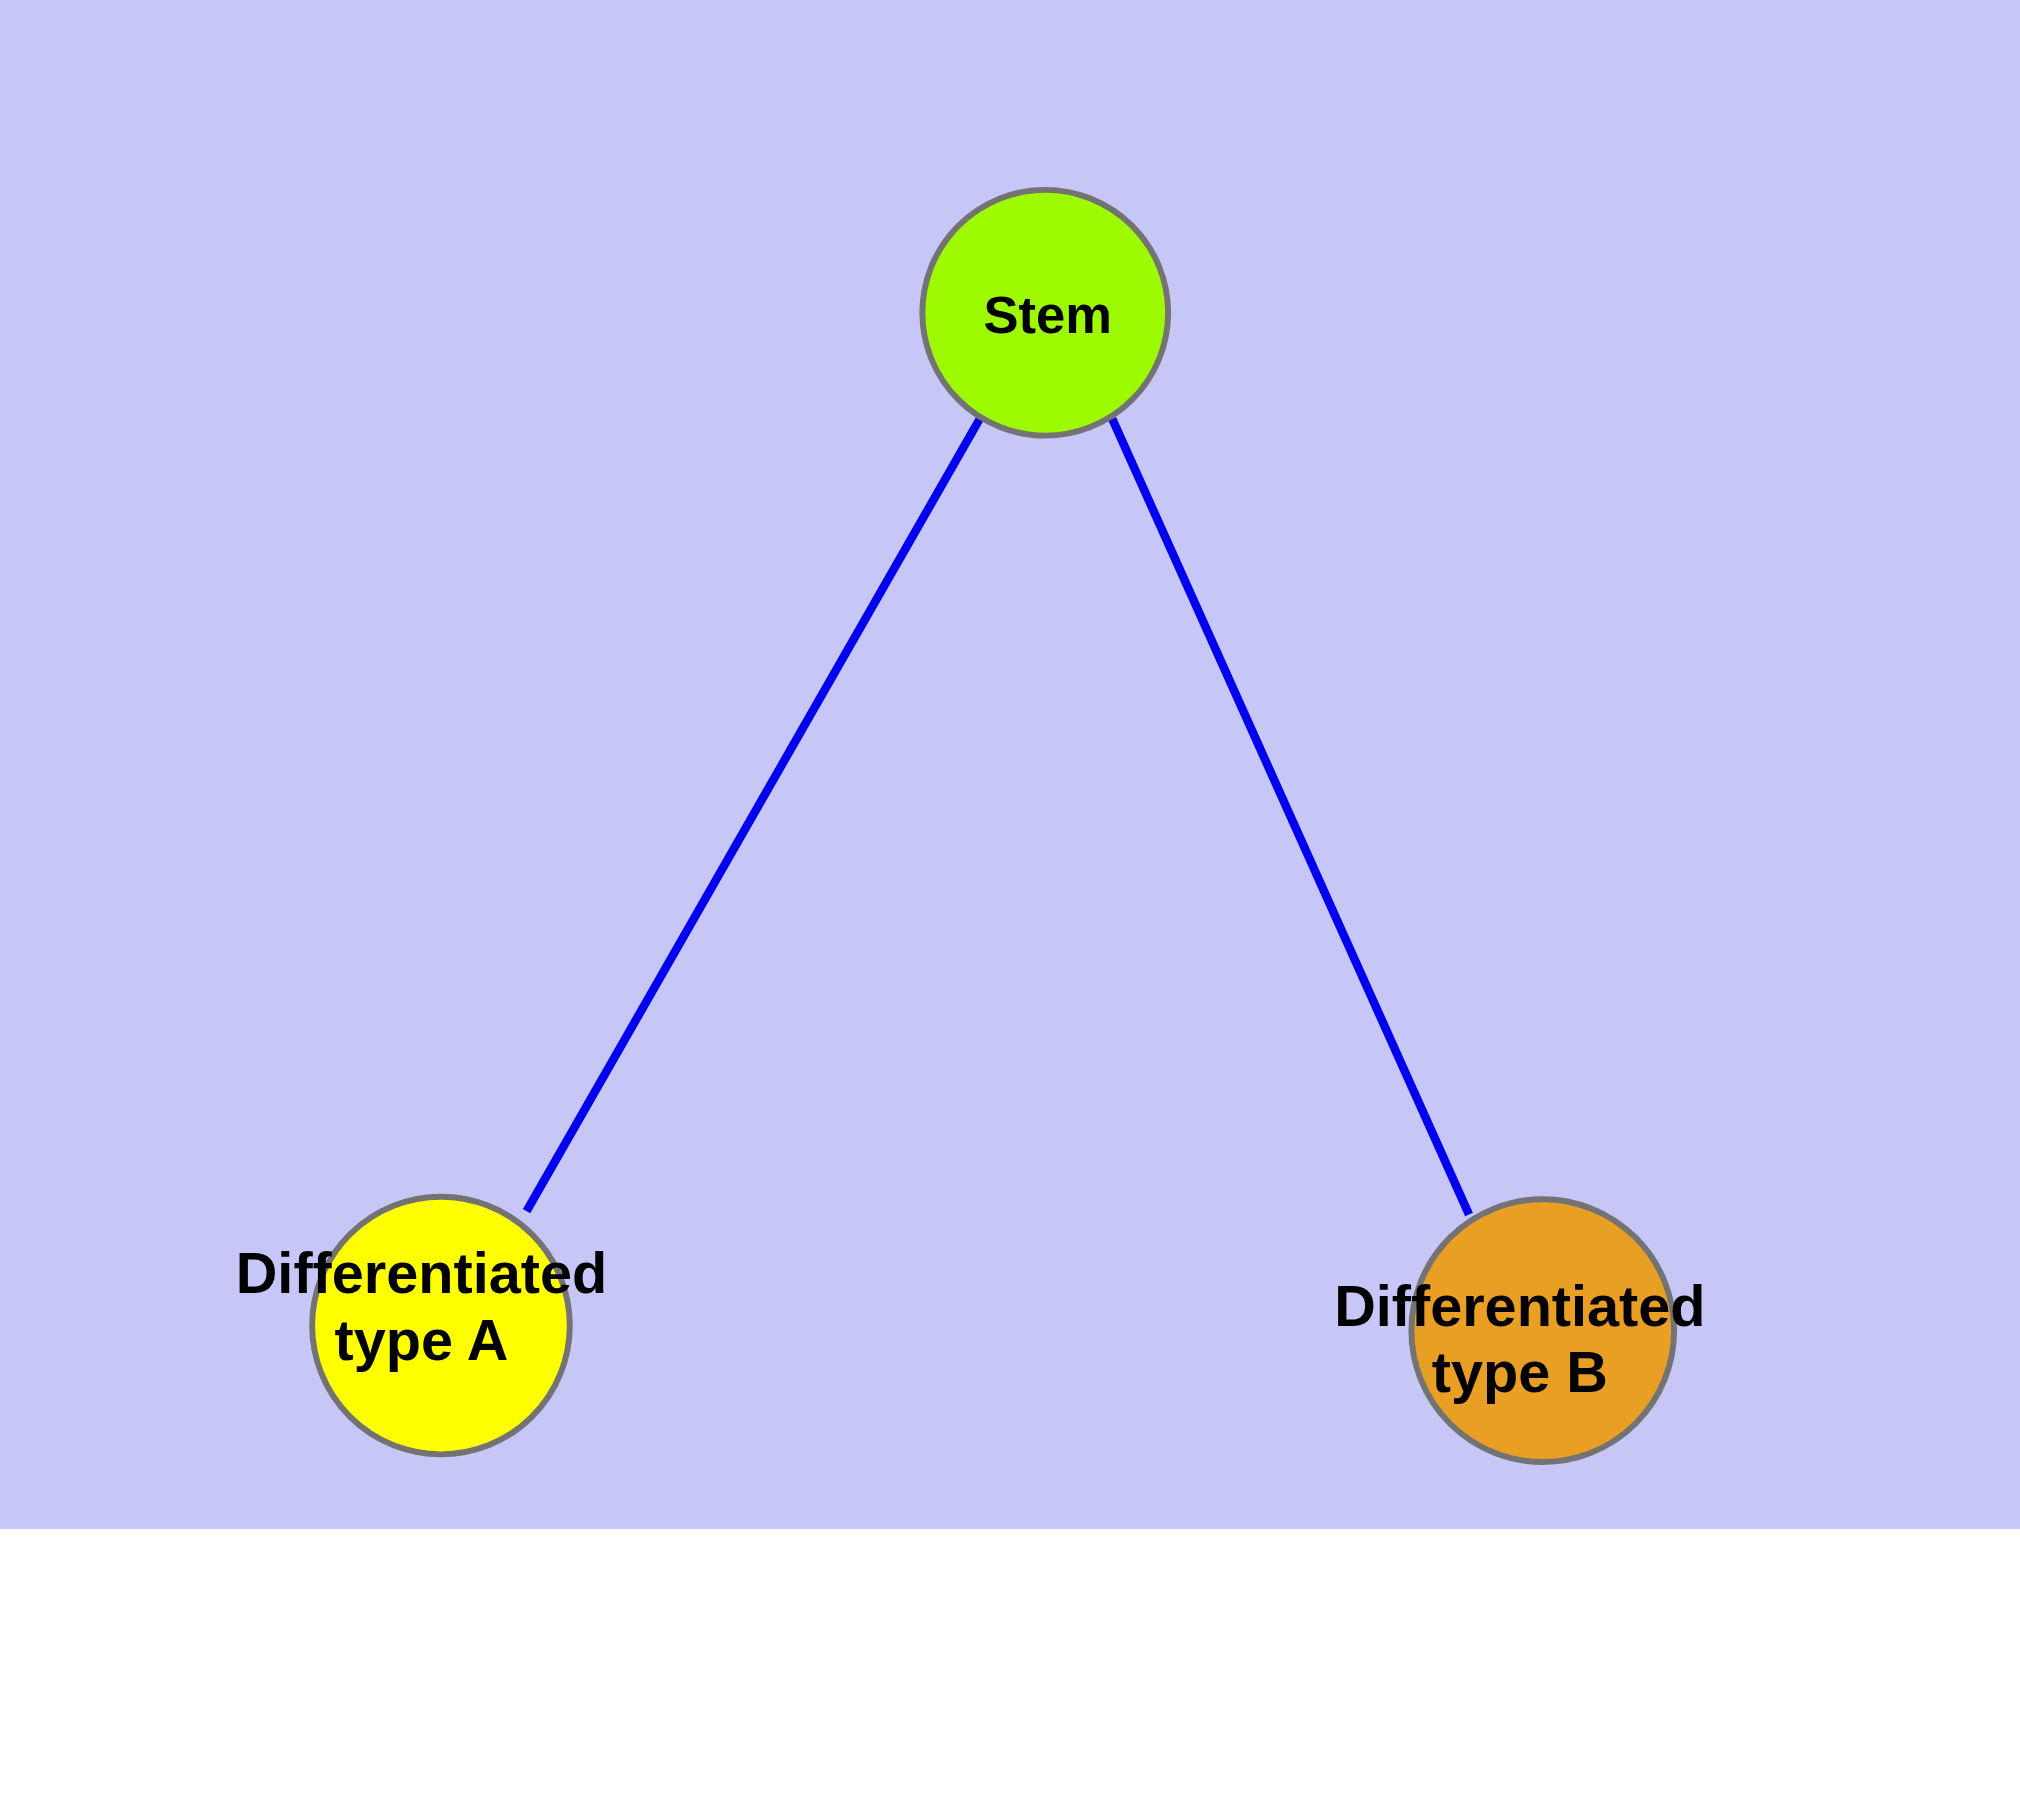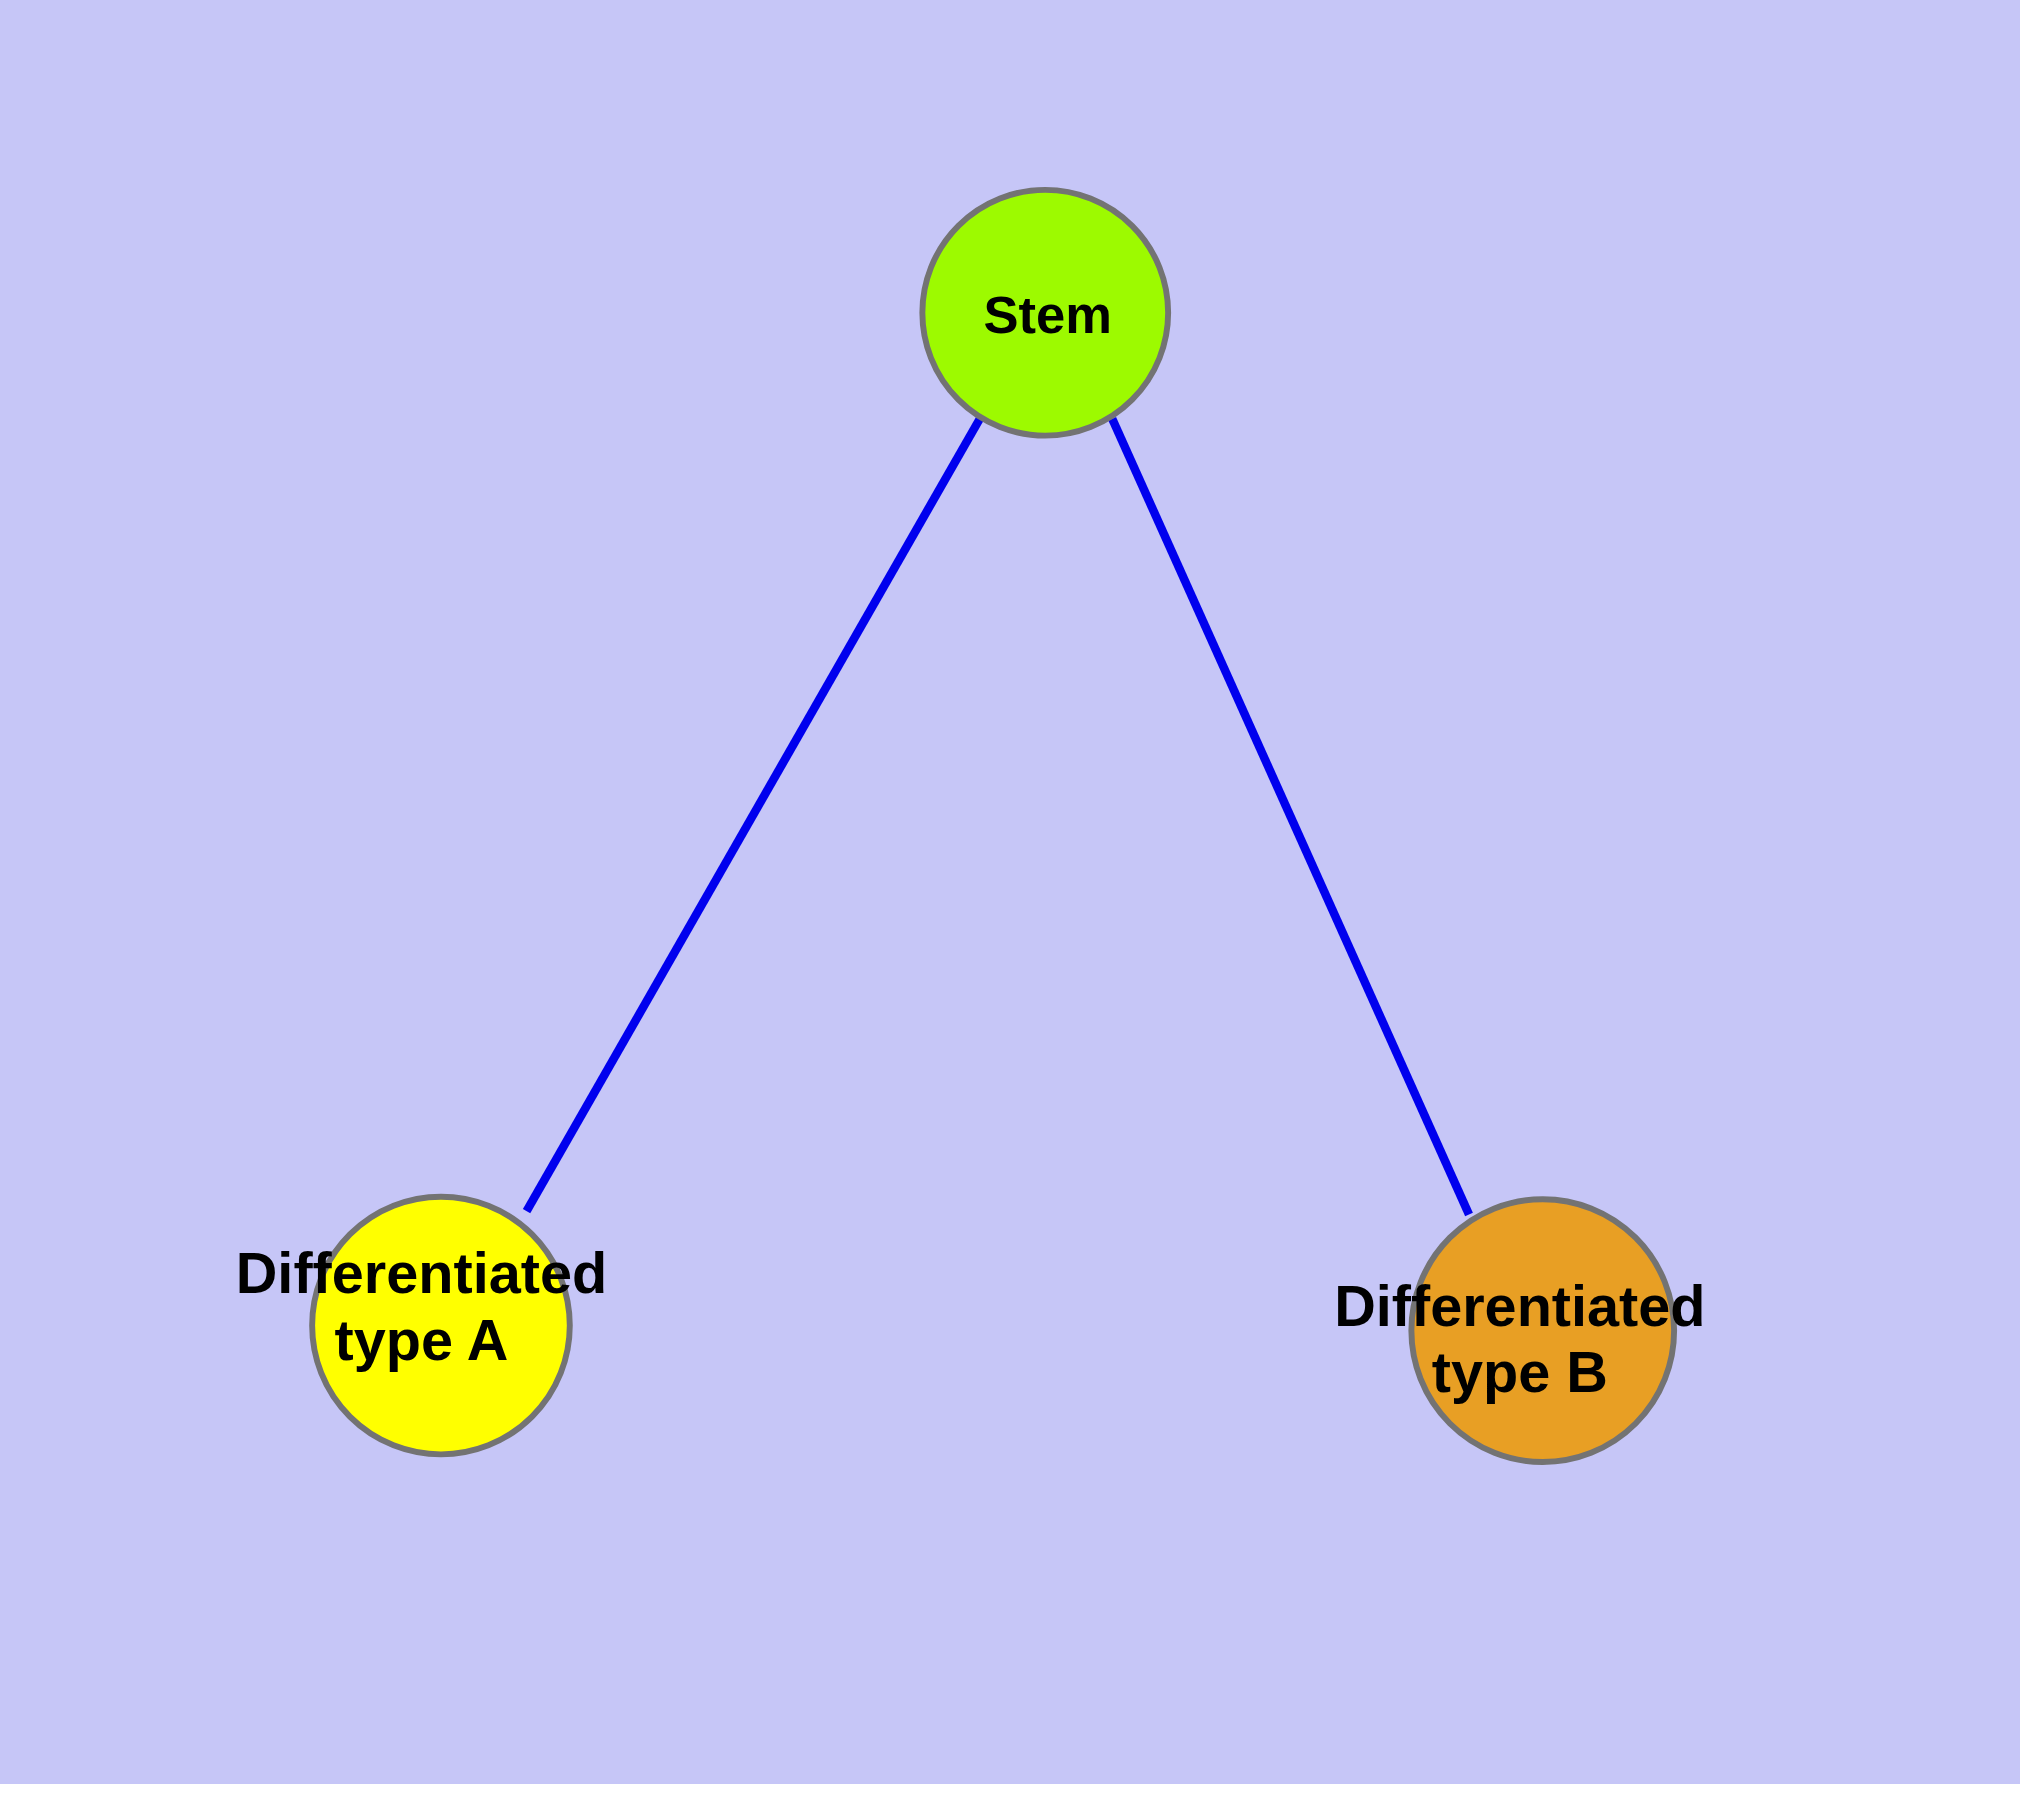--- a/index.html
+++ b/index.html
@@ -3,21 +3,21 @@
 <meta charset="utf-8">
 <style>
   html, body {
     margin: 0;
     padding: 0;
     background: #ffffff;
   }
   #canvas {
     position: relative;
     width: 2021px;
-    height: 1784px;
+    height: 1529px;
     overflow: hidden;
     font-family: "Liberation Sans", sans-serif;
   }
   #graph-svg {
     position: absolute;
     left: 0;
     top: 0;
     width: 2021px;
     height: 1812px;
     display: block;

